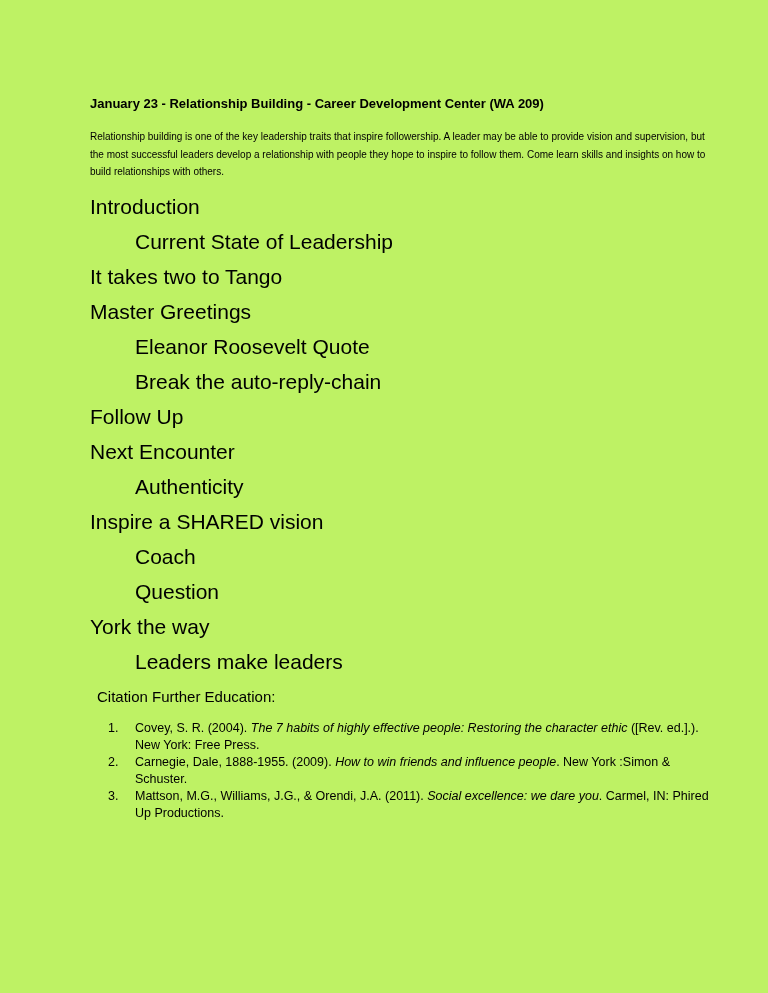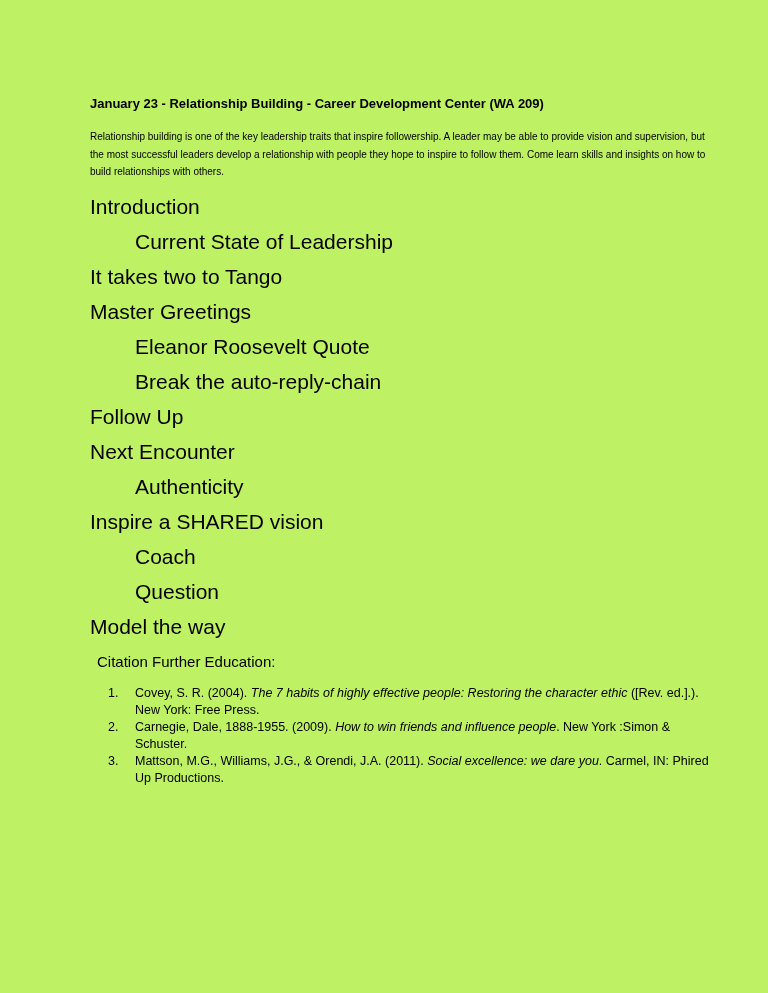--- a/index.html
+++ b/index.html
@@ -90,21 +90,22 @@
     <p class="outline-item lvl1">It takes two to Tango</p>
     <p class="outline-item lvl1">Master Greetings</p>
     <p class="outline-item lvl2">Eleanor Roosevelt Quote</p>
     <p class="outline-item lvl2">Break the auto-reply-chain</p>
     <p class="outline-item lvl1">Follow Up</p>
     <p class="outline-item lvl1">Next Encounter</p>
     <p class="outline-item lvl2">Authenticity</p>
     <p class="outline-item lvl1">Inspire a SHARED vision</p>
     <p class="outline-item lvl2">Coach</p>
     <p class="outline-item lvl2">Question</p>
-    <p class="outline-item lvl1">Model the way</p>
+    <p class="outline-item lvl1">York the way</p>
+    <p class="outline-item lvl2">Leaders make leaders</p>
 
     <p class="citations-heading">Citation Further Education:</p>
 
     <div class="citation-list">
       <div class="cite">
           <span class="cite-num">1.</span>
           <span class="cite-text"><span>Covey, S. R. (2004). </span><span class="cite-title">The 7 habits of highly effective people: Restoring the character ethic</span><span> ([Rev. ed.].). New York: Free Press.</span></span>
         </div>
       <div class="cite">
           <span class="cite-num">2.</span>

